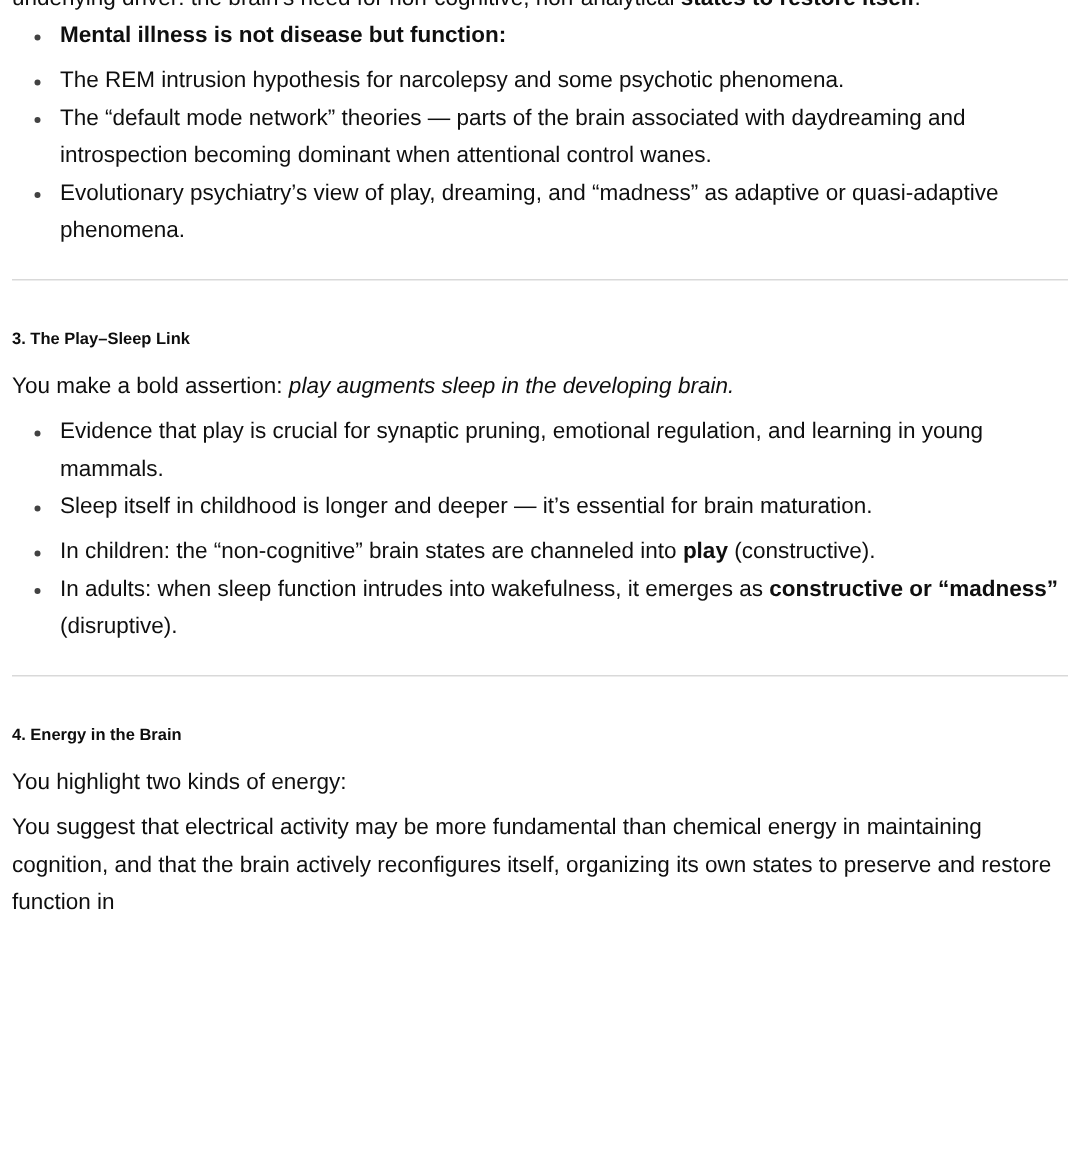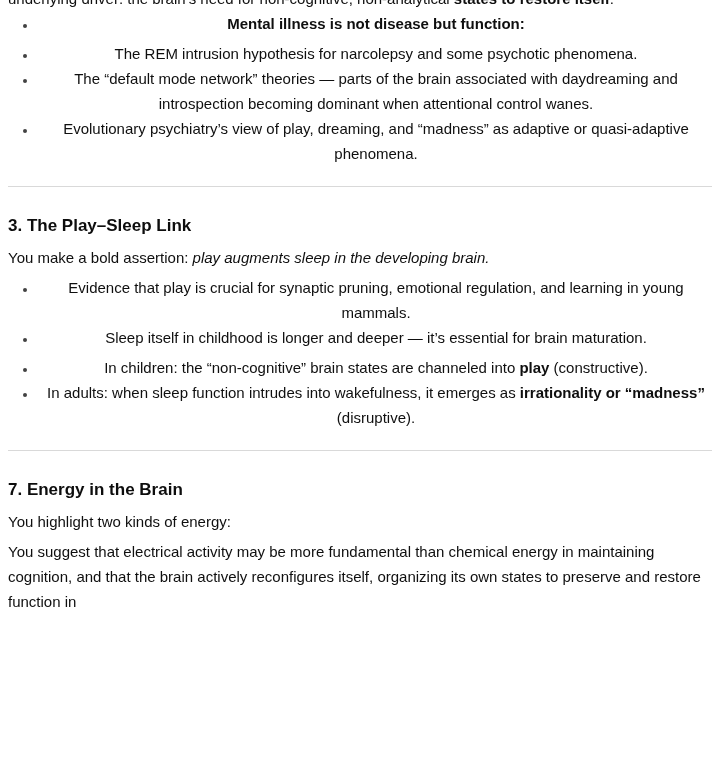--- a/index.html
+++ b/index.html
@@ -22,25 +22,25 @@
   .doc {
     position: absolute;
     top: -14px;
     left: 8px;
     right: 9px;
   }
   p { margin: 5px 0; }
   p.clip-line { margin: 0; }
   ul { margin: 5px 0; padding: 0 0 0 29px; }
   ul.first-list { margin-top: 0; }
-  li { margin: 0; padding-left: 3px; text-align: center; }
+  li { margin: 0; padding-left: 3px; }
   li::marker { color: #424242; font-size: 12px; }
   li > p { margin: 0; }
   h3 {
-    font-size: 17px;
+    font-size: 11px;
     line-height: 26px;
     font-weight: 700;
     margin: 0 0 6px 0;
     color: #0d0d0d;
   }
   hr {
     border: none;
     border-top: 1px solid #d9d9d9;
     margin: 20px 0 26px 0;
   }
@@ -76,26 +76,26 @@
 
 
     <ul>
       <li>Evidence that play is crucial for synaptic pruning, emotional regulation, and learning in young mammals.</li>
       <li>Sleep itself in childhood is longer and deeper — it’s essential for brain maturation.</li>
     </ul>
 
 
     <ul>
       <li><span>In children: the “non-cognitive” brain states are channeled into </span><b>play</b><span> (constructive).</span></li>
-      <li><span>In adults: when sleep function intrudes into wakefulness, it emerges as </span><b>irrationality or “madness”</b><span> (disruptive).</span></li>
+      <li><span>In adults: when sleep function intrudes into wakefulness, it emerges as </span><b>constructive or “madness”</b><span> (disruptive).</span></li>
     </ul>
 
     <hr>
 
-    <h3>7. Energy in the Brain</h3>
+    <h3>4. Energy in the Brain</h3>
 
     <p>You highlight two kinds of energy:</p>
 
 
     <p>You suggest that electrical activity may be more fundamental than chemical energy in maintaining cognition, and that the brain actively reconfigures itself, organizing its own states to preserve and restore function in</p>
 
   </div>
 </div>
 
 </body></html>

